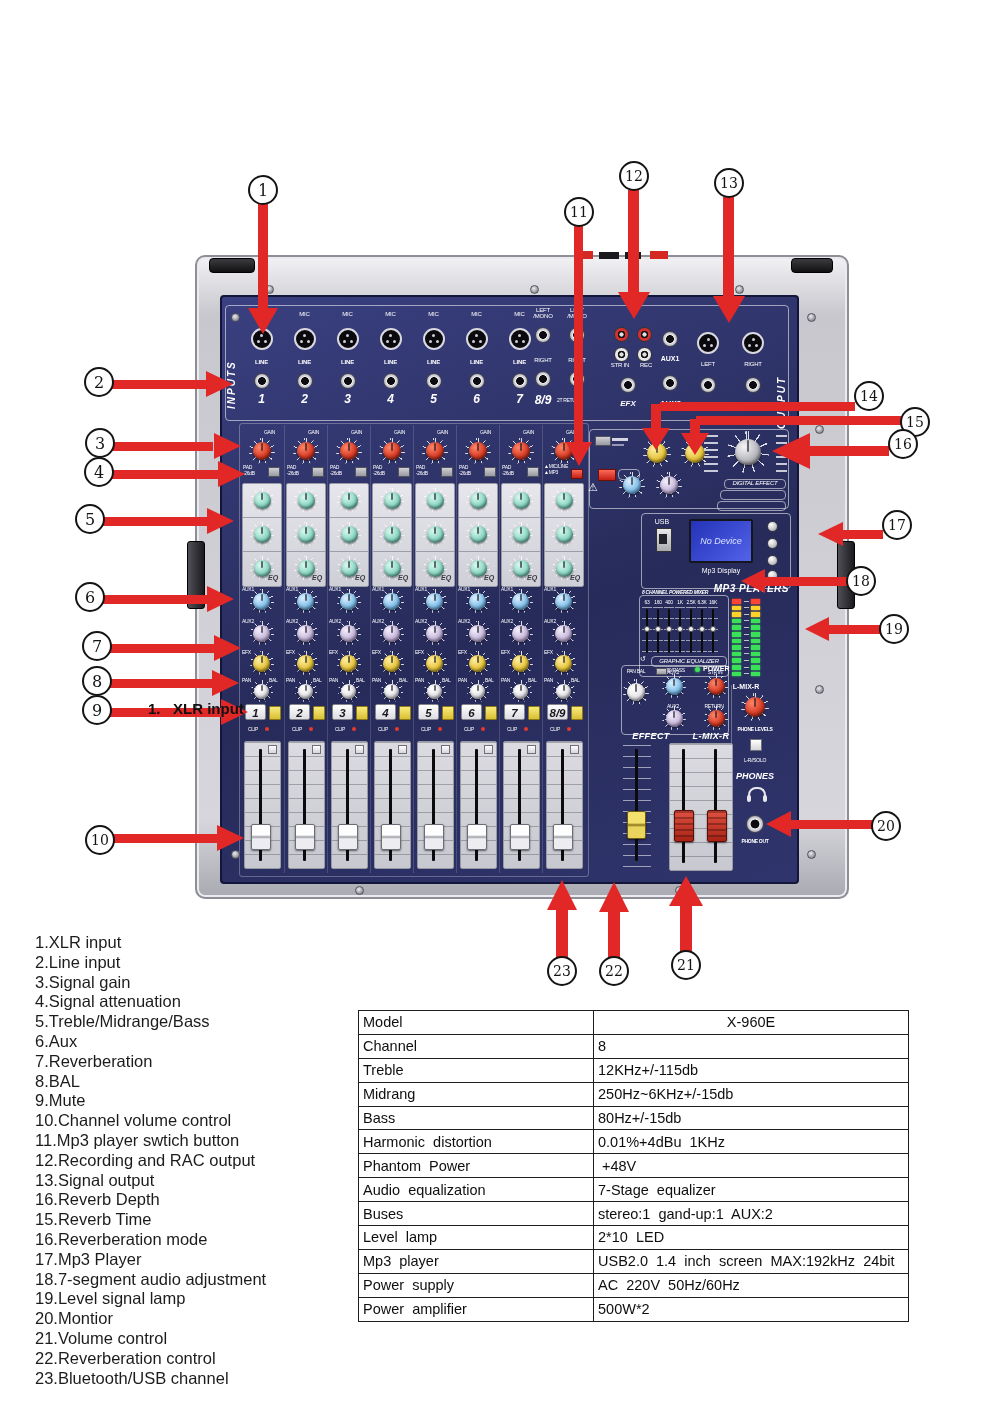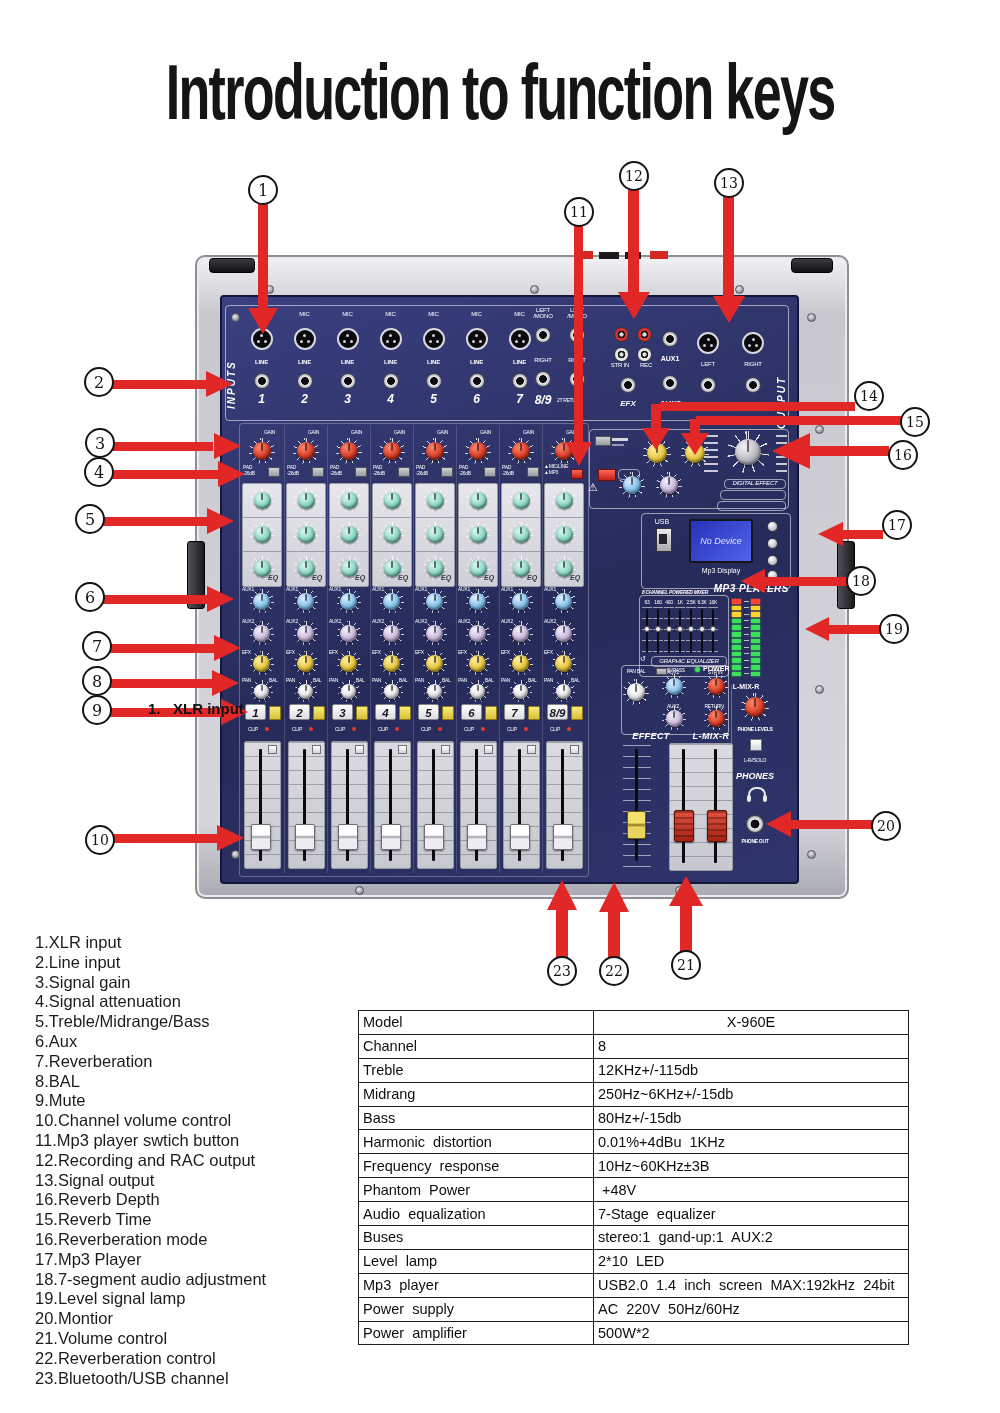--- a/index.html
+++ b/index.html
@@ -74,21 +74,20 @@
   #spec{position:absolute;left:358px;top:1010px;width:551px;border-collapse:collapse;font-size:14.5px;color:#0e0e0e;table-layout:fixed;}
   #spec td{border:1px solid #1d1d1d;height:22.9px;padding:0 4px;white-space:pre;overflow:hidden;}
   #spec td.key{width:226px;}
   #spec td.ctr{text-align:center;}
 </style>
 </head>
 <body>
 
 <div id="stage">
 
-  <div id="title"><span>Introduction to function keys</span></div>
 
   <div id="mixer" class="abs" style="left:195px;top:255px;width:650px;height:640px;">
     <div class="case abs" style="left:0;top:0;width:650px;height:640px;"></div>
 
     <div class="connR abs" style="left:388px;top:-4px;width:10px;height:8px;"></div>
     <div class="conn abs" style="left:404px;top:-3px;width:20px;height:7px;"></div>
     <div class="conn abs" style="left:430px;top:-3px;width:16px;height:7px;"></div>
     <div class="connR abs" style="left:455px;top:-4px;width:18px;height:8px;"></div>
 
     <div class="handle abs" style="left:14px;top:3px;width:44px;height:13px;"></div>
@@ -736,21 +735,21 @@
       <div class="seg" style="position: absolute; left: 660px; top: 402px; width: 195px; height: 9px;"></div>
       <div class="seg" style="position: absolute; left: 651px; top: 404px; width: 10px; height: 26px;"></div>
       <div style="position: absolute; width: 0px; height: 0px; z-index: 4; left: 642px; top: 428px; border-left: 14px solid transparent; border-right: 14px solid transparent; border-top: 22px solid rgb(226, 39, 39);"></div>
       <div class="cnum" style="position: absolute; left: 854px; top: 381px; width: 30px; height: 30px; font-size: 14px;">14</div>
       <div class="seg" style="position: absolute; left: 696px; top: 416px; width: 205px; height: 9px;"></div>
       <div class="seg" style="position: absolute; left: 690px; top: 419px; width: 10px; height: 17px;"></div>
       <div style="position: absolute; width: 0px; height: 0px; z-index: 4; left: 681px; top: 433px; border-left: 14px solid transparent; border-right: 14px solid transparent; border-top: 22px solid rgb(226, 39, 39);"></div>
       <div class="cnum" style="position: absolute; left: 900px; top: 407px; width: 30px; height: 30px; font-size: 14px;">15</div>
       <div class="seg" style="position: absolute; left: 810px; top: 446px; width: 79px; height: 10px;"></div>
       <div style="position: absolute; width: 0px; height: 0px; z-index: 4; left: 772px; top: 433px; border-top: 18px solid transparent; border-bottom: 18px solid transparent; border-right: 38px solid rgb(226, 39, 39);"></div>
-      <div class="cnum" style="position: absolute; left: 888px; top: 440px; width: 30px; height: 30px; font-size: 14px;">16</div>
+      <div class="cnum" style="position: absolute; left: 888px; top: 429px; width: 30px; height: 30px; font-size: 14px;">16</div>
       <div class="seg" style="position: absolute; left: 843px; top: 530px; width: 40px; height: 9px;"></div>
       <div style="position: absolute; width: 0px; height: 0px; z-index: 4; left: 818px; top: 522px; border-top: 12px solid transparent; border-bottom: 12px solid transparent; border-right: 25px solid rgb(226, 39, 39);"></div>
       <div class="cnum" style="position: absolute; left: 882px; top: 510px; width: 30px; height: 30px; font-size: 14px;">17</div>
       <div class="seg" style="position: absolute; left: 765px; top: 577px; width: 82px; height: 9px;"></div>
       <div style="position: absolute; width: 0px; height: 0px; z-index: 4; left: 741px; top: 569px; border-top: 12px solid transparent; border-bottom: 12px solid transparent; border-right: 24px solid rgb(226, 39, 39);"></div>
       <div class="cnum" style="position: absolute; left: 846px; top: 566px; width: 30px; height: 30px; font-size: 14px;">18</div>
       <div class="seg" style="position: absolute; left: 829px; top: 625px; width: 51px; height: 9px;"></div>
       <div style="position: absolute; width: 0px; height: 0px; z-index: 4; left: 805px; top: 617px; border-top: 12px solid transparent; border-bottom: 12px solid transparent; border-right: 24px solid rgb(226, 39, 39);"></div>
       <div class="cnum" style="position: absolute; left: 879px; top: 614px; width: 30px; height: 30px; font-size: 14px;">19</div>
       <div class="seg" style="position: absolute; left: 791px; top: 820px; width: 81px; height: 9px;"></div>
@@ -812,24 +811,20 @@
         </tr>
         <tr>
           <td class="key">Bass</td>
           <td class="">80Hz+/-15db</td>
         </tr>
         <tr>
           <td class="key">Harmonic  distortion</td>
           <td class="">0.01%+4dBu  1KHz</td>
         </tr>
         <tr>
-          <td class="key">Frequency  response</td>
-          <td class="">10Hz~60KHz±3B</td>
-        </tr>
-        <tr>
           <td class="key">Phantom  Power</td>
           <td class=""> +48V</td>
         </tr>
         <tr>
           <td class="key">Audio  equalization</td>
           <td class="">7-Stage  equalizer</td>
         </tr>
         <tr>
           <td class="key">Buses</td>
           <td class="">stereo:1  gand-up:1  AUX:2</td>

